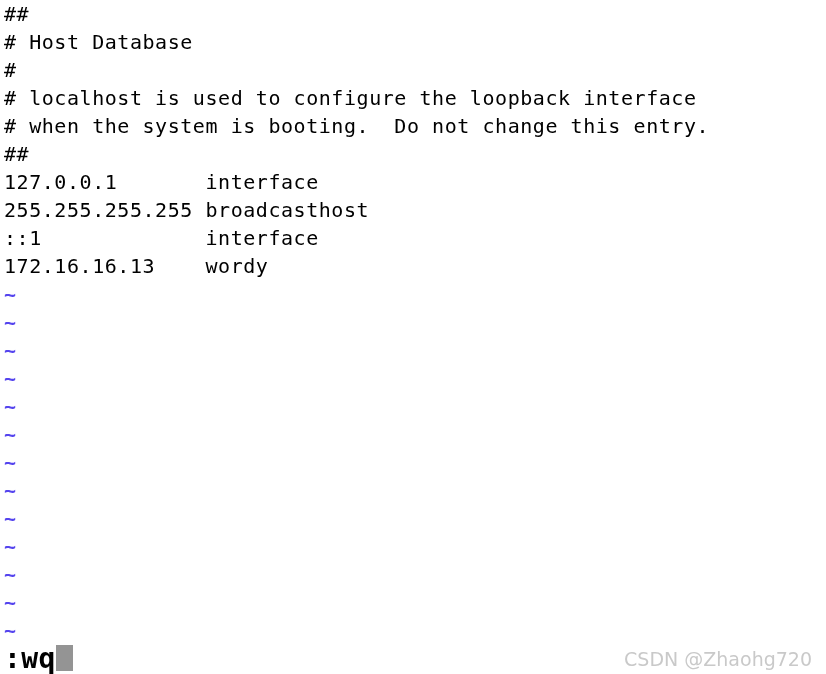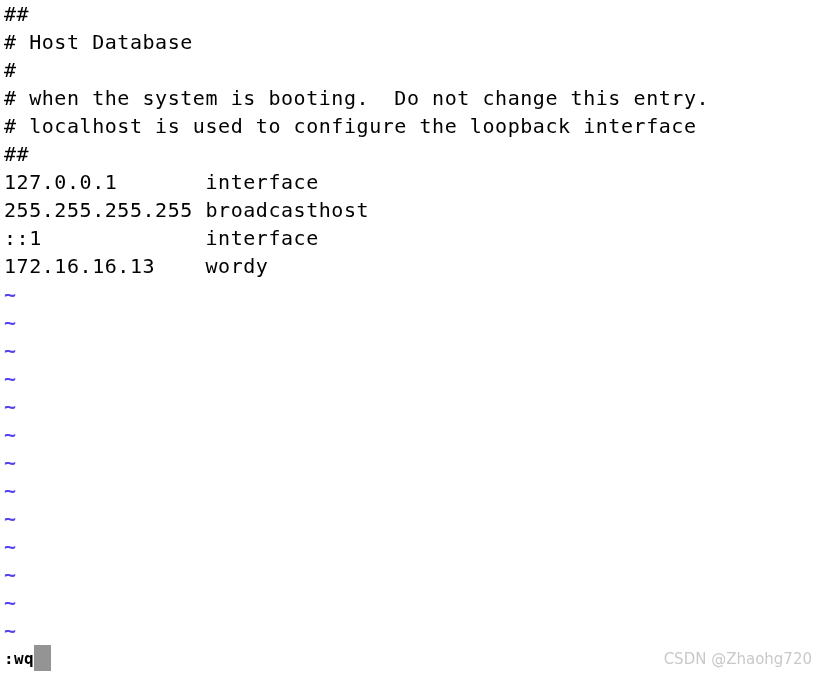--- a/index.html
+++ b/index.html
@@ -51,52 +51,52 @@
     align-items: center;
     justify-content: space-between;
     background: #ffffff;
   }
   .cmdline {
     display: flex;
     padding-left: 4px;
     height: 28px;
     white-space: pre;
     font-family: "DejaVu Sans Mono", "Liberation Mono", monospace;
-    font-size: 16px;
+    font-size: 28px;
     font-weight: bold;
     letter-spacing: 0.4px;
     color: #000000;
   }
   .cursor-block {
     display: inline-block;
     width: 17px;
     height: 26px;
     background: #949494;
     vertical-align: middle;
   }
   .watermark {
     padding-right: 14px;
     font-family: "DejaVu Sans", "Liberation Sans", sans-serif;
-    font-size: 15px;
+    font-size: 19px;
     color: #c9c9c9;
     white-space: pre;
     user-select: none;
   }
 </style>
 </head>
 <body>
 
 <div id="terminal">
 
   <div class="buffer">
     <div class="line">##</div>
     <div class="line"># Host Database</div>
     <div class="line">#</div>
+    <div class="line"># localhost is used to configure the loopback interface</div>
     <div class="line"># when the system is booting.  Do not change this entry.</div>
-    <div class="line"># localhost is used to configure the loopback interface</div>
     <div class="line">##</div>
     <div class="line">127.0.0.1       interface</div>
     <div class="line">255.255.255.255 broadcasthost</div>
     <div class="line">::1             interface</div>
     <div class="line">172.16.16.13    wordy</div>
 
     <div id="tilde-rows">
         <div class="line empty-line">~</div>
         <div class="line empty-line">~</div>
         <div class="line empty-line">~</div>

